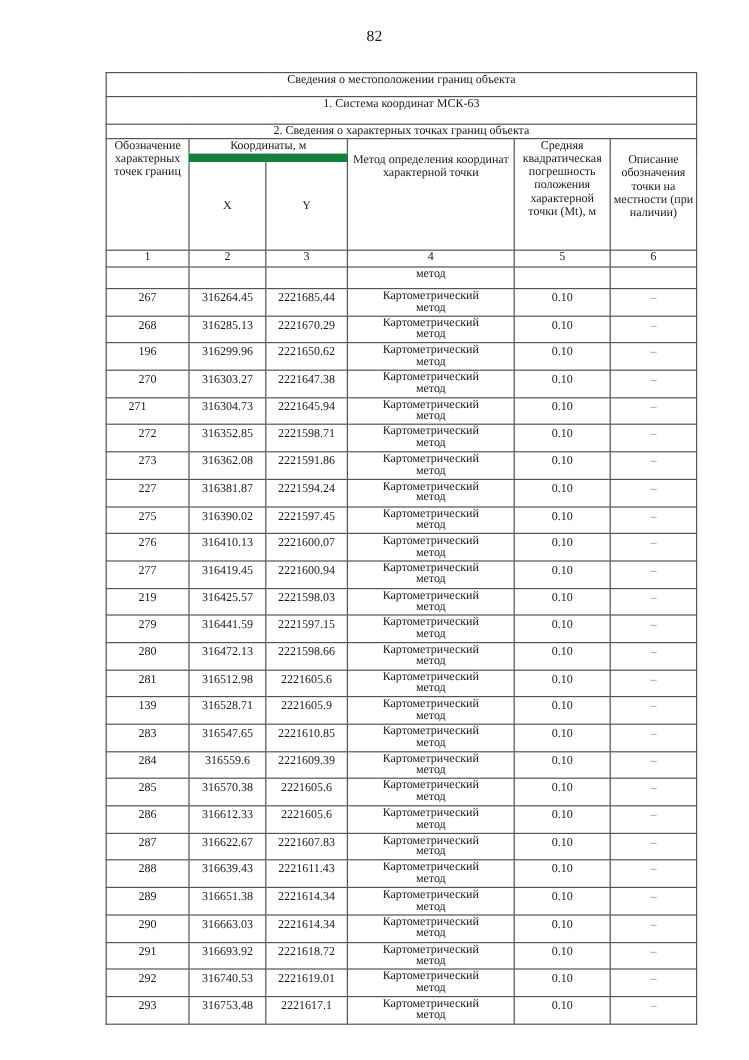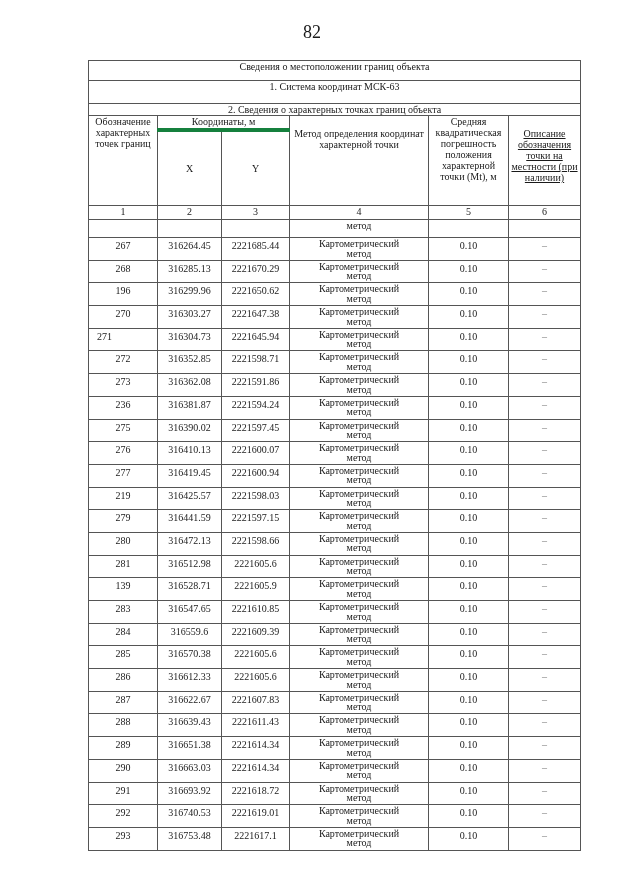--- a/index.html
+++ b/index.html
@@ -1,30 +1,30 @@
 <!DOCTYPE html>
 <html><head>
 <meta charset="utf-8">
 <style>
   html, body { margin: 0; padding: 0; background: #ffffff; }
   body { width: 624px; height: 883px; position: relative; overflow: hidden;
          font-family: "Liberation Serif", "DejaVu Serif", serif; color: #1a1a1a; }
-  .page-number { position: absolute; top: 22px; left: 0; width: 624px; text-align: center; font-size: 18px; }
+  .page-number { position: absolute; top: 22px; left: 0; width: 624px; text-align: center; font-size: 13px; }
   table.main { position: absolute; left: 88px; top: 60px; width: 492px; border-collapse: collapse; table-layout: fixed; }
   table.main td { border: 1px solid #555; padding: 0; font-size: 10px; line-height: 11px; vertical-align: top; text-align: center; }
   .title-row td { height: 19px; vertical-align: middle; }
   .info-row td { height: 22px; text-align: left; padding-left: 3px; vertical-align: top; padding-top: 1px; }
   .info-row2 td { height: 10px; text-align: left; padding-left: 3px; line-height: 10px; }
   .hdr td { vertical-align: top; }
   .numrow td { height: 13px; line-height: 13px; }
   .cont td { height: 17px; vertical-align: top; line-height: 12px; }
   .drow td { height: 20.7px; }
   .drow td.num, .drow td.x, .drow td.y, .drow td.m { line-height: 13px; padding-top: 1px; }
   .drow td.meth { line-height: 9.5px; padding-top: 1px; }
-  .drow td.left { text-align: left; padding-left: 8px; margin-left: 16px; }
+  .drow td.left { text-align: left; padding-left: 18px; margin-left: 16px; }
   .dash { color: #777; }
 </style>
 </head>
 <body>
 
 <div class="page-number">82</div>
 
 <table class="main">
   <colgroup>
     <col style="width:69px">
@@ -39,24 +39,24 @@
       <td colspan="6">Сведения о местоположении границ объекта</td>
     </tr>
     <tr class="info-row">
       <td colspan="6">1. Система координат МСК-63</td>
     </tr>
     <tr class="info-row2">
       <td colspan="6">2. Сведения о характерных точках границ объекта</td>
     </tr>
     <tr class="hdr">
       <td rowspan="2" style="height:86px;">Обозначение характерных точек границ</td>
-      <td colspan="2" style="height:12px;border-bottom:4px solid #15803d;">Координаты, м</td>
+      <td colspan="2" style="height:12px;border-bottom:7px solid #15803d;">Координаты, м</td>
       <td rowspan="2" style="padding-top:12px;text-align:center;">Метод определения координат характерной точки</td>
       <td rowspan="2">Средняя квадратическая погрешность положения характерной точки (Mt), м</td>
-      <td rowspan="2" style="padding-top:12px;text-decoration:underline;">Описание обозначения точки на местности (при наличии)</td>
+      <td rowspan="2" style="padding-top:12px;">Описание обозначения точки на местности (при наличии)</td>
     </tr>
     <tr class="hdr">
       <td style="vertical-align:middle;height:73px;">X</td>
       <td style="vertical-align:middle;">Y</td>
     </tr>
     <tr class="numrow">
       <td>1</td>
       <td>2</td>
       <td>3</td>
       <td>4</td>
@@ -142,21 +142,21 @@
         <td class="x">316362.08</td>
         <td class="y">2221591.86</td>
         <td class="meth">
           <div>Картометрический</div>
           <div>метод</div>
         </td>
         <td class="m">0.10</td>
         <td class="m dash">–</td>
       </tr>
       <tr class="drow">
-        <td class="num">236</td>
+        <td class="num">227</td>
         <td class="x">316381.87</td>
         <td class="y">2221594.24</td>
         <td class="meth">
           <div>Картометрический</div>
           <div>метод</div>
         </td>
         <td class="m">0.10</td>
         <td class="m dash">–</td>
       </tr>
       <tr class="drow">

